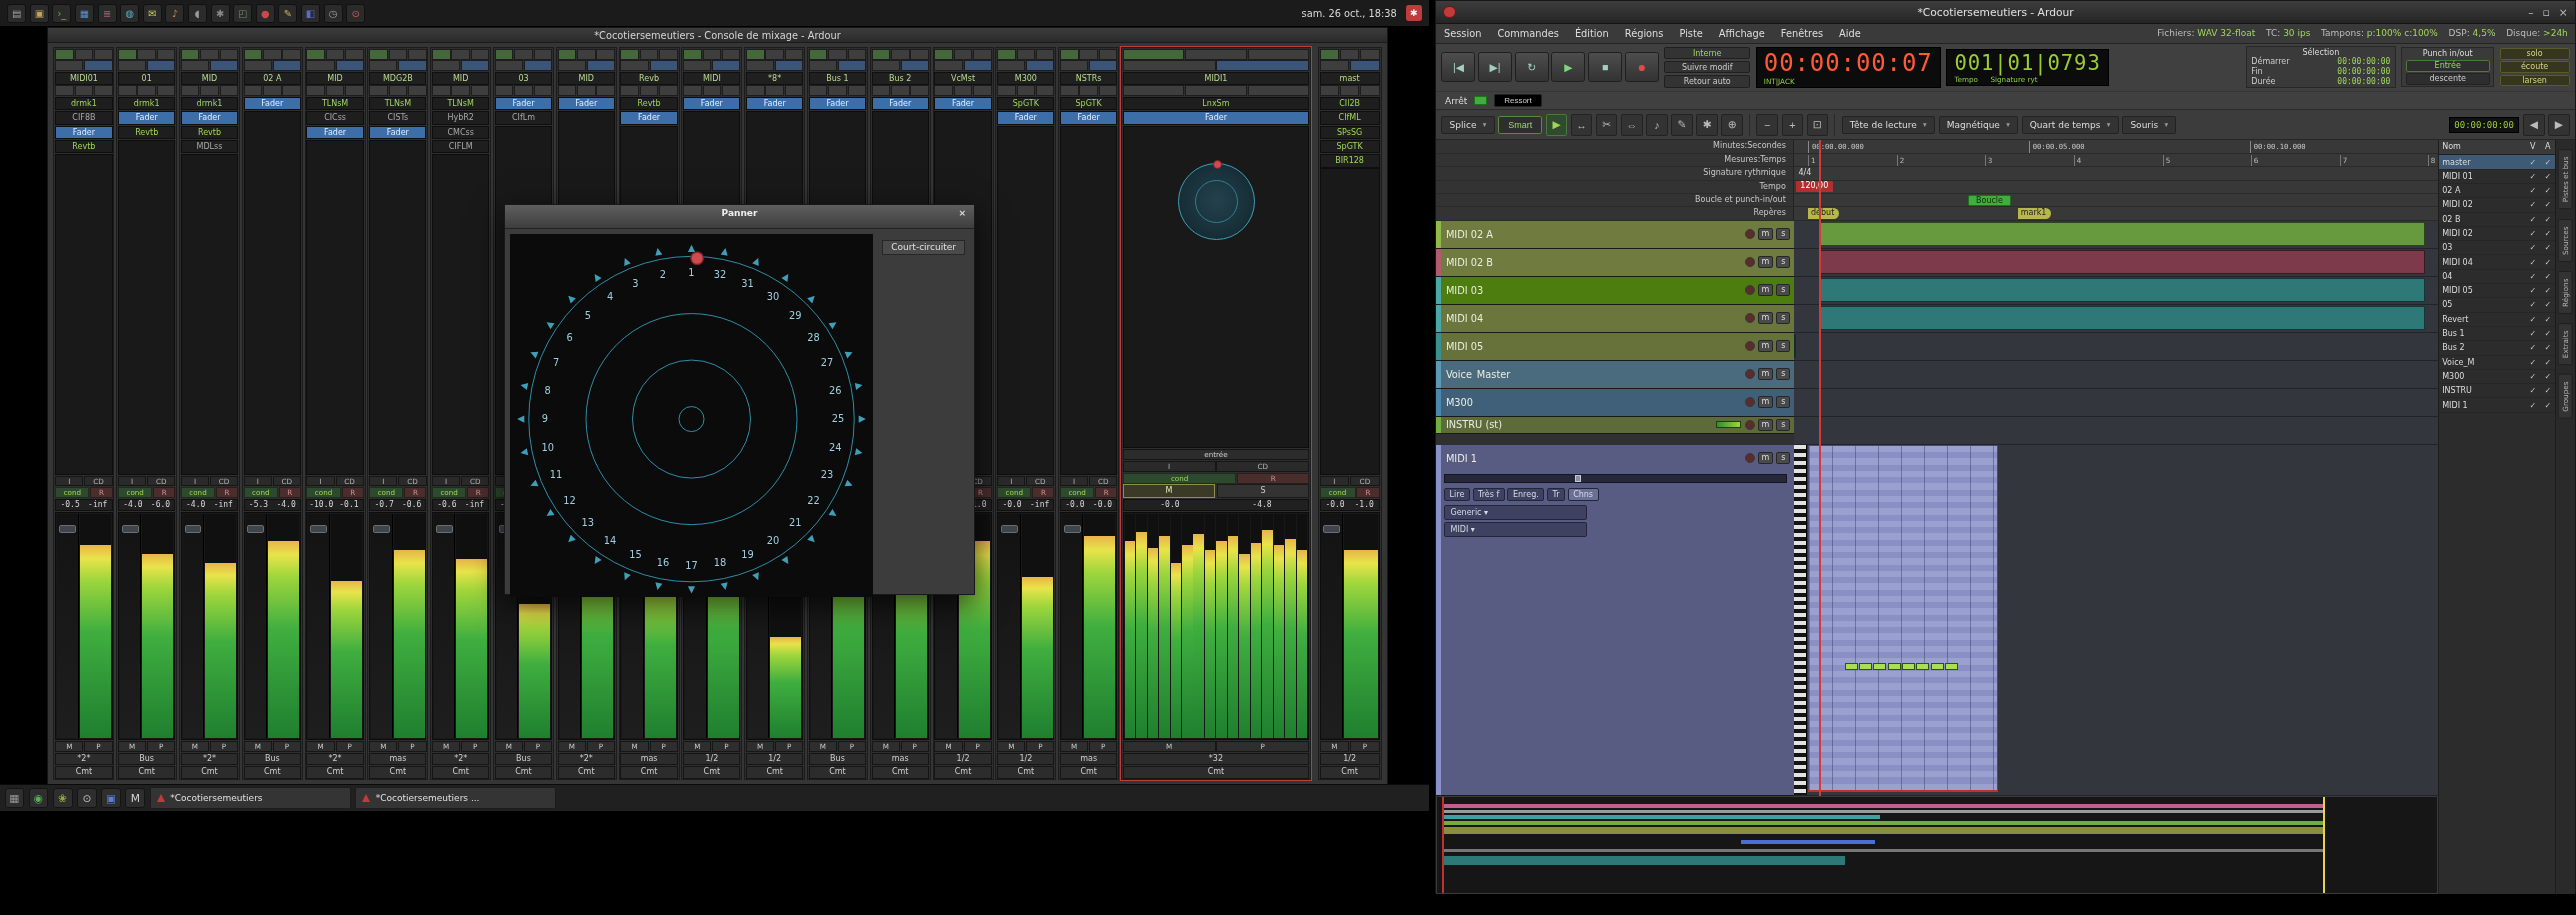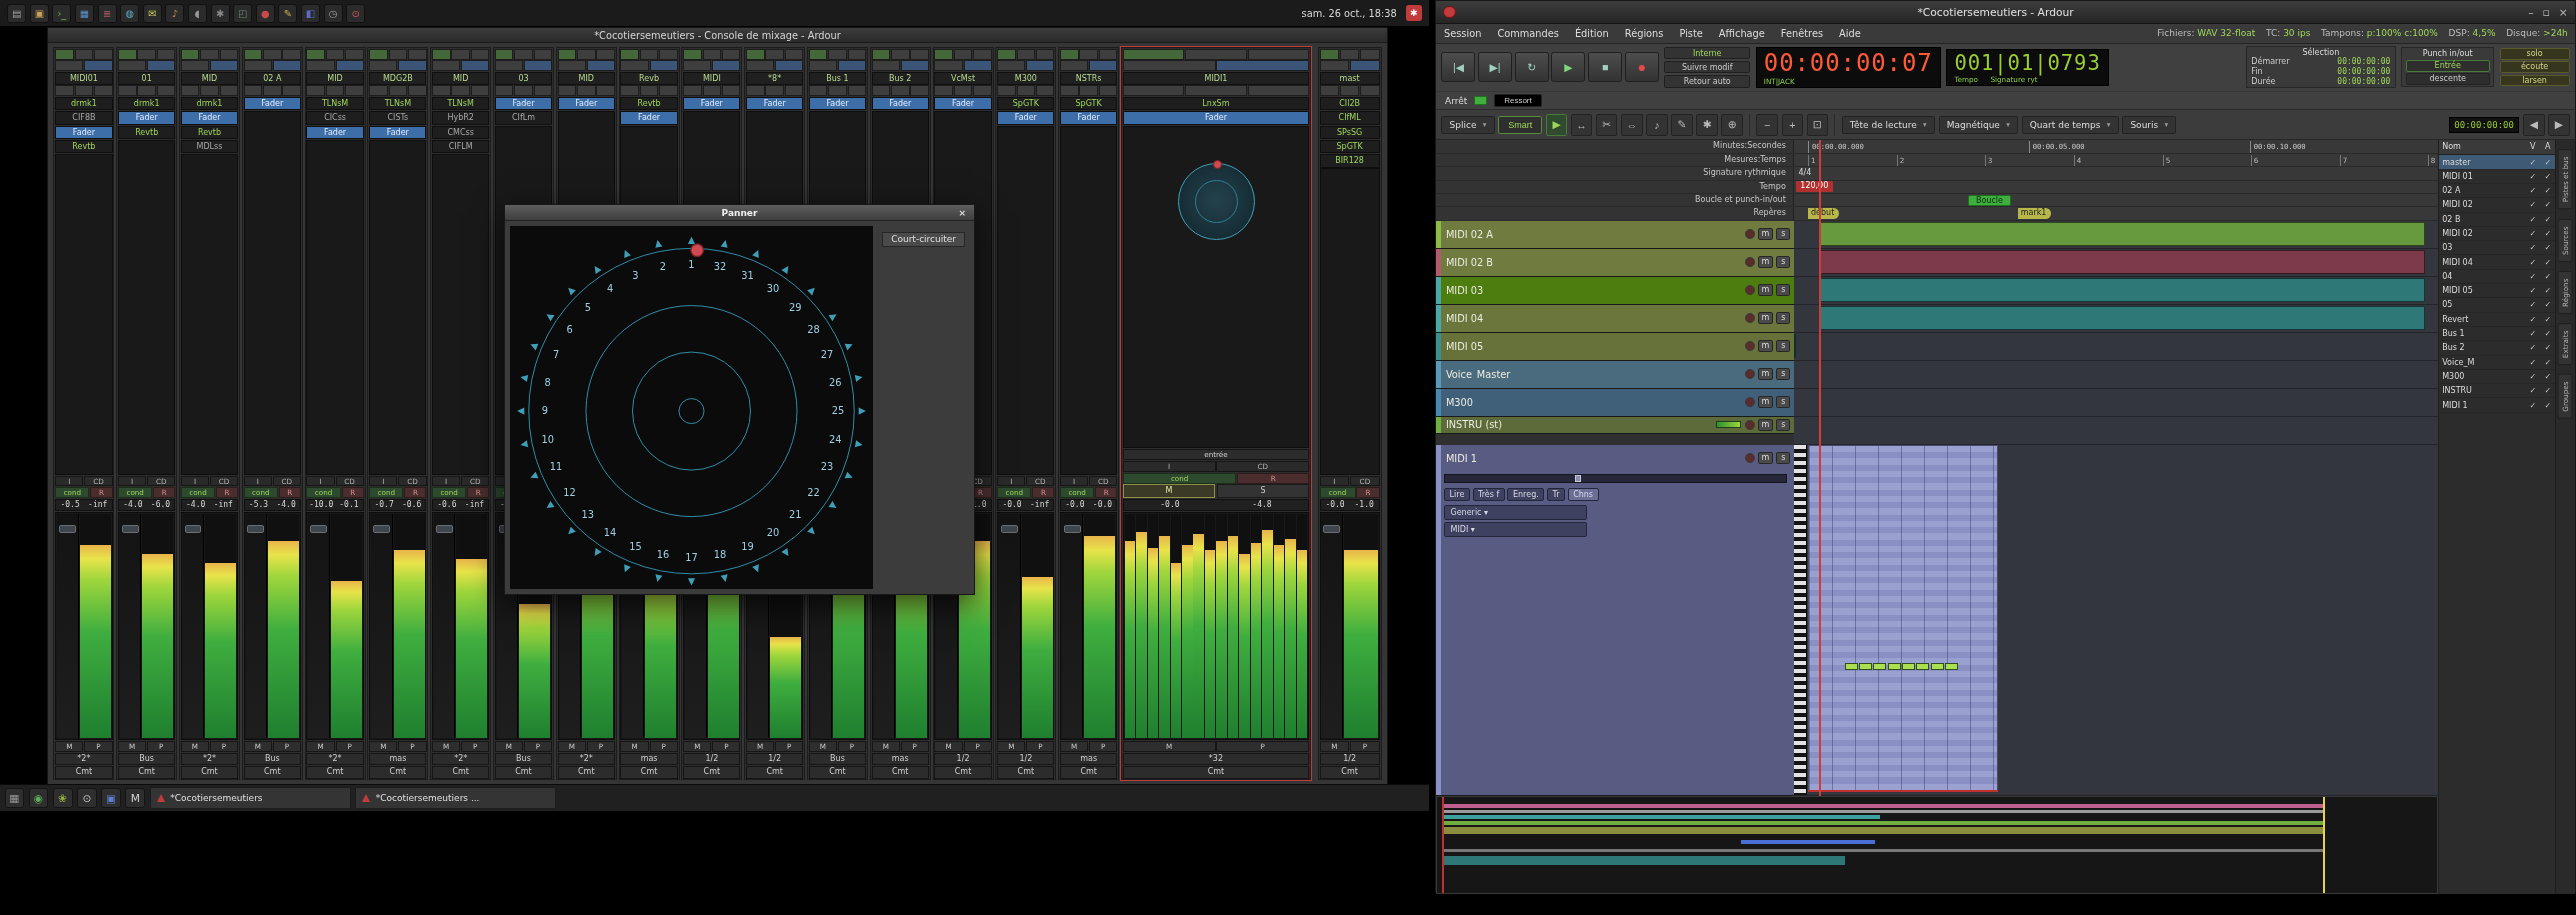--- a/index.html
+++ b/index.html
@@ -46,21 +46,21 @@
   .meterzone { height:228px; background:#181818; border:0.9px solid #0d0d0d; display:flex; gap:0.9px; padding:0.9px; }
   .ftrack { width:21.5px; height:100%; background:linear-gradient(#131313,#1e1e1e); border-right:0.9px solid #000; position:relative; }
   .fhandle { position:absolute; top:10.7px; left:1.8px; right:1.8px; height:8px; background:#40454c; border:0.9px solid #6a6f76; border-radius:1.8px; }
   .mbar { flex:1; position:relative; background:#101010; }
   .mbar .fill { position:absolute; left:0; right:0; bottom:0; background:linear-gradient(to top,#1f7f2f 0%,#3fae3f 55%,#9fd63c 82%,#e8e44a 93%,#e8b44a 100%); }
   .mp1 { flex:1; background:#2e2e2e; border:0.9px solid #161616; font-size:7.2px; line-height:10.7px; text-align:center; color:#c8c8c8; }
   .outbtn,.cmtbtn { height:12.5px; line-height:10.7px; font-size:8px; text-align:center; background:#2c2c2c; border:0.9px solid #151515; color:#cfcfcf; }
 
   
   #panner { position:absolute; left:504px; top:204px; width:471px; height:391px; background:#3c3c3c; border:0.9px solid #181818; box-shadow:0 9px 30px rgba(0,0,0,.7); z-index:30; }
-  .dlgtitle { height:16px; background:linear-gradient(#5e5e5e,#3e3e3e); border-bottom:0.9px solid #222; text-align:center; line-height:16px; font-size:9px; font-weight:bold; color:#efefef; position:relative; }
+  .dlgtitle { height:24px; background:linear-gradient(#5e5e5e,#3e3e3e); border-bottom:0.9px solid #222; text-align:center; line-height:16px; font-size:9px; font-weight:bold; color:#efefef; position:relative; }
   .dlgclose { position:absolute; right:4.5px; top:0; width:14.3px; text-align:center; color:#ddd; cursor:default; }
   .dlgbody { position:relative; height:374px; }
   #pannersvg { position:absolute; left:4.5px; top:5.4px; }
   .bypass { position:absolute; right:9px; top:10.7px; background:#4a4a4a; border:0.9px solid #262626; color:#e0e0e0; font-size:9px; padding:1.8px 8px; font-family:"DejaVu Sans",sans-serif; }
 
   
   #taskbar { position:absolute; left:0; top:784px; width:1429px; height:27px; background:#202020; border-top:0.9px solid #0a0a0a; display:flex; align-items:center; gap:4.5px; padding:0 4.5px; }
   .tbicon { width:19.7px; height:19.7px; border-radius:2.7px; background:#2e2e2e; border:0.9px solid #141414; display:flex; align-items:center; justify-content:center; font-size:10.7px; }
   .ttab2 { width:201px; height:21.5px; background:#343434; border:0.9px solid #1c1c1c; border-radius:1.8px; display:flex; align-items:center; gap:5.4px; padding:0 6.3px; font-size:9px; color:#e0e0e0; overflow:hidden; white-space:nowrap; }
   .tri { width:0; height:0; border-left:4.5px solid transparent; border-right:4.5px solid transparent; border-bottom:8px solid #c03b3b; }

